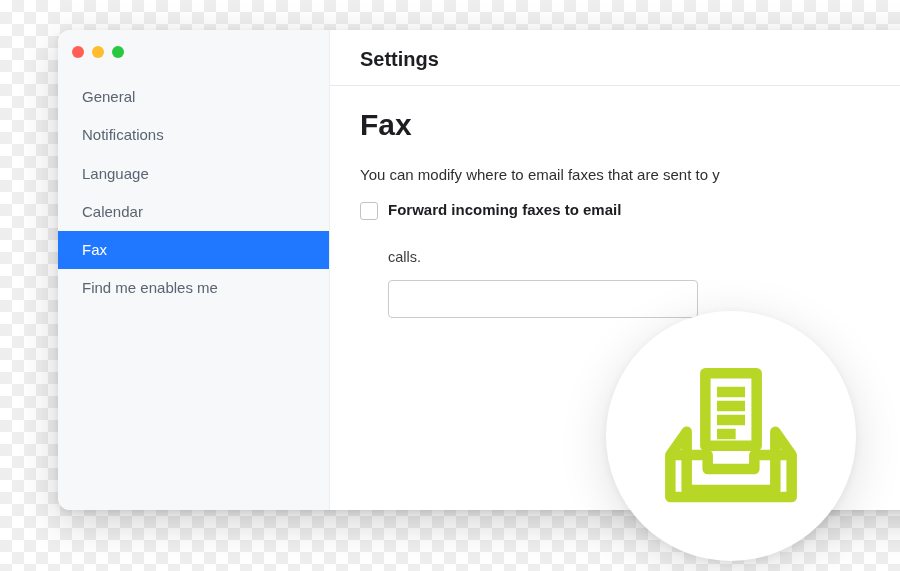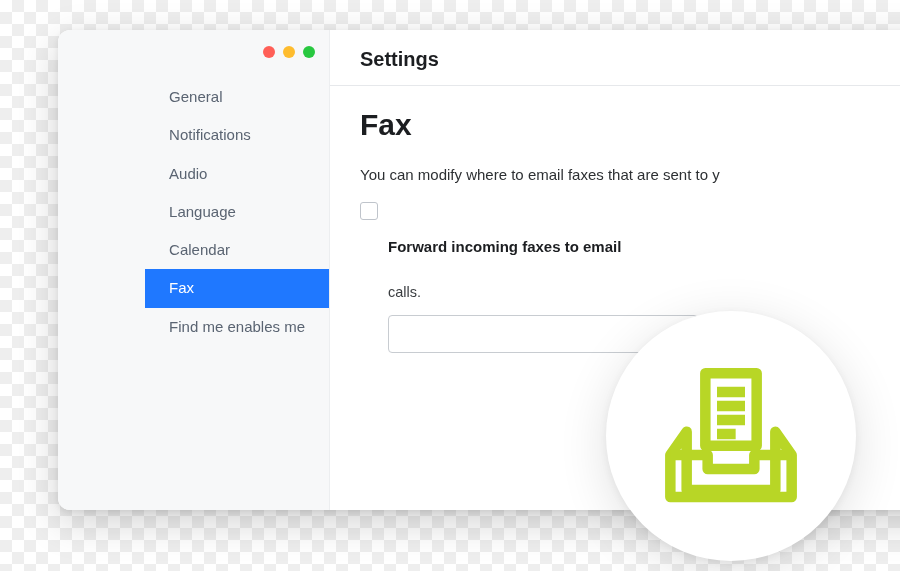--- a/index.html
+++ b/index.html
@@ -33,21 +33,20 @@
       overflow: hidden;
       display: flex;
     }
     .sidebar {
       width: 272px;
       background: #f7f8f9;
       display: flex;
       flex-direction: column;
       padding-top: 10px;
       border-right: 1px solid #eceef0;
-      align-items: flex-end;
     }
     .traffic-lights {
       display: flex;
       gap: 8px;
       padding: 6px 14px 14px 14px;
     }
     .traffic-light {
       width: 12px;
       height: 12px;
       border-radius: 50%;
@@ -113,21 +112,20 @@
       border: 1.5px solid #bfc4cb;
       border-radius: 3px;
       background: #fff;
       flex-shrink: 0;
       margin-top: 1px;
     }
     .checkbox-label {
       font-size: 15px;
       font-weight: 600;
       color: #1c1e21;
-      margin-top: 37px;
     }
     .option-desc {
       font-size: 14.5px;
       color: #3a3d40;
       margin-left: 28px;
       margin-top: 4px;
       line-height: 1.45;
       white-space: nowrap;
     }
     .email-input {
@@ -166,21 +164,20 @@
 
   <aside class="sidebar">
     <div class="traffic-lights">
       <div class="traffic-light tl-red"></div>
       <div class="traffic-light tl-yellow"></div>
       <div class="traffic-light tl-green"></div>
     </div>
     <nav class="nav-list">
       <div class="nav-item">General</div>
       <div class="nav-item">Notifications</div>
-      <div class="nav-item">Audio</div>
       <div class="nav-item">Language</div>
       <div class="nav-item">Calendar</div>
       <div class="nav-item selected">Fax</div>
       <div class="nav-item">Find me enables me</div>
     </nav>
   </aside>
 
   <main class="main">
     <div class="main-header">
       <h1>Settings</h1>

